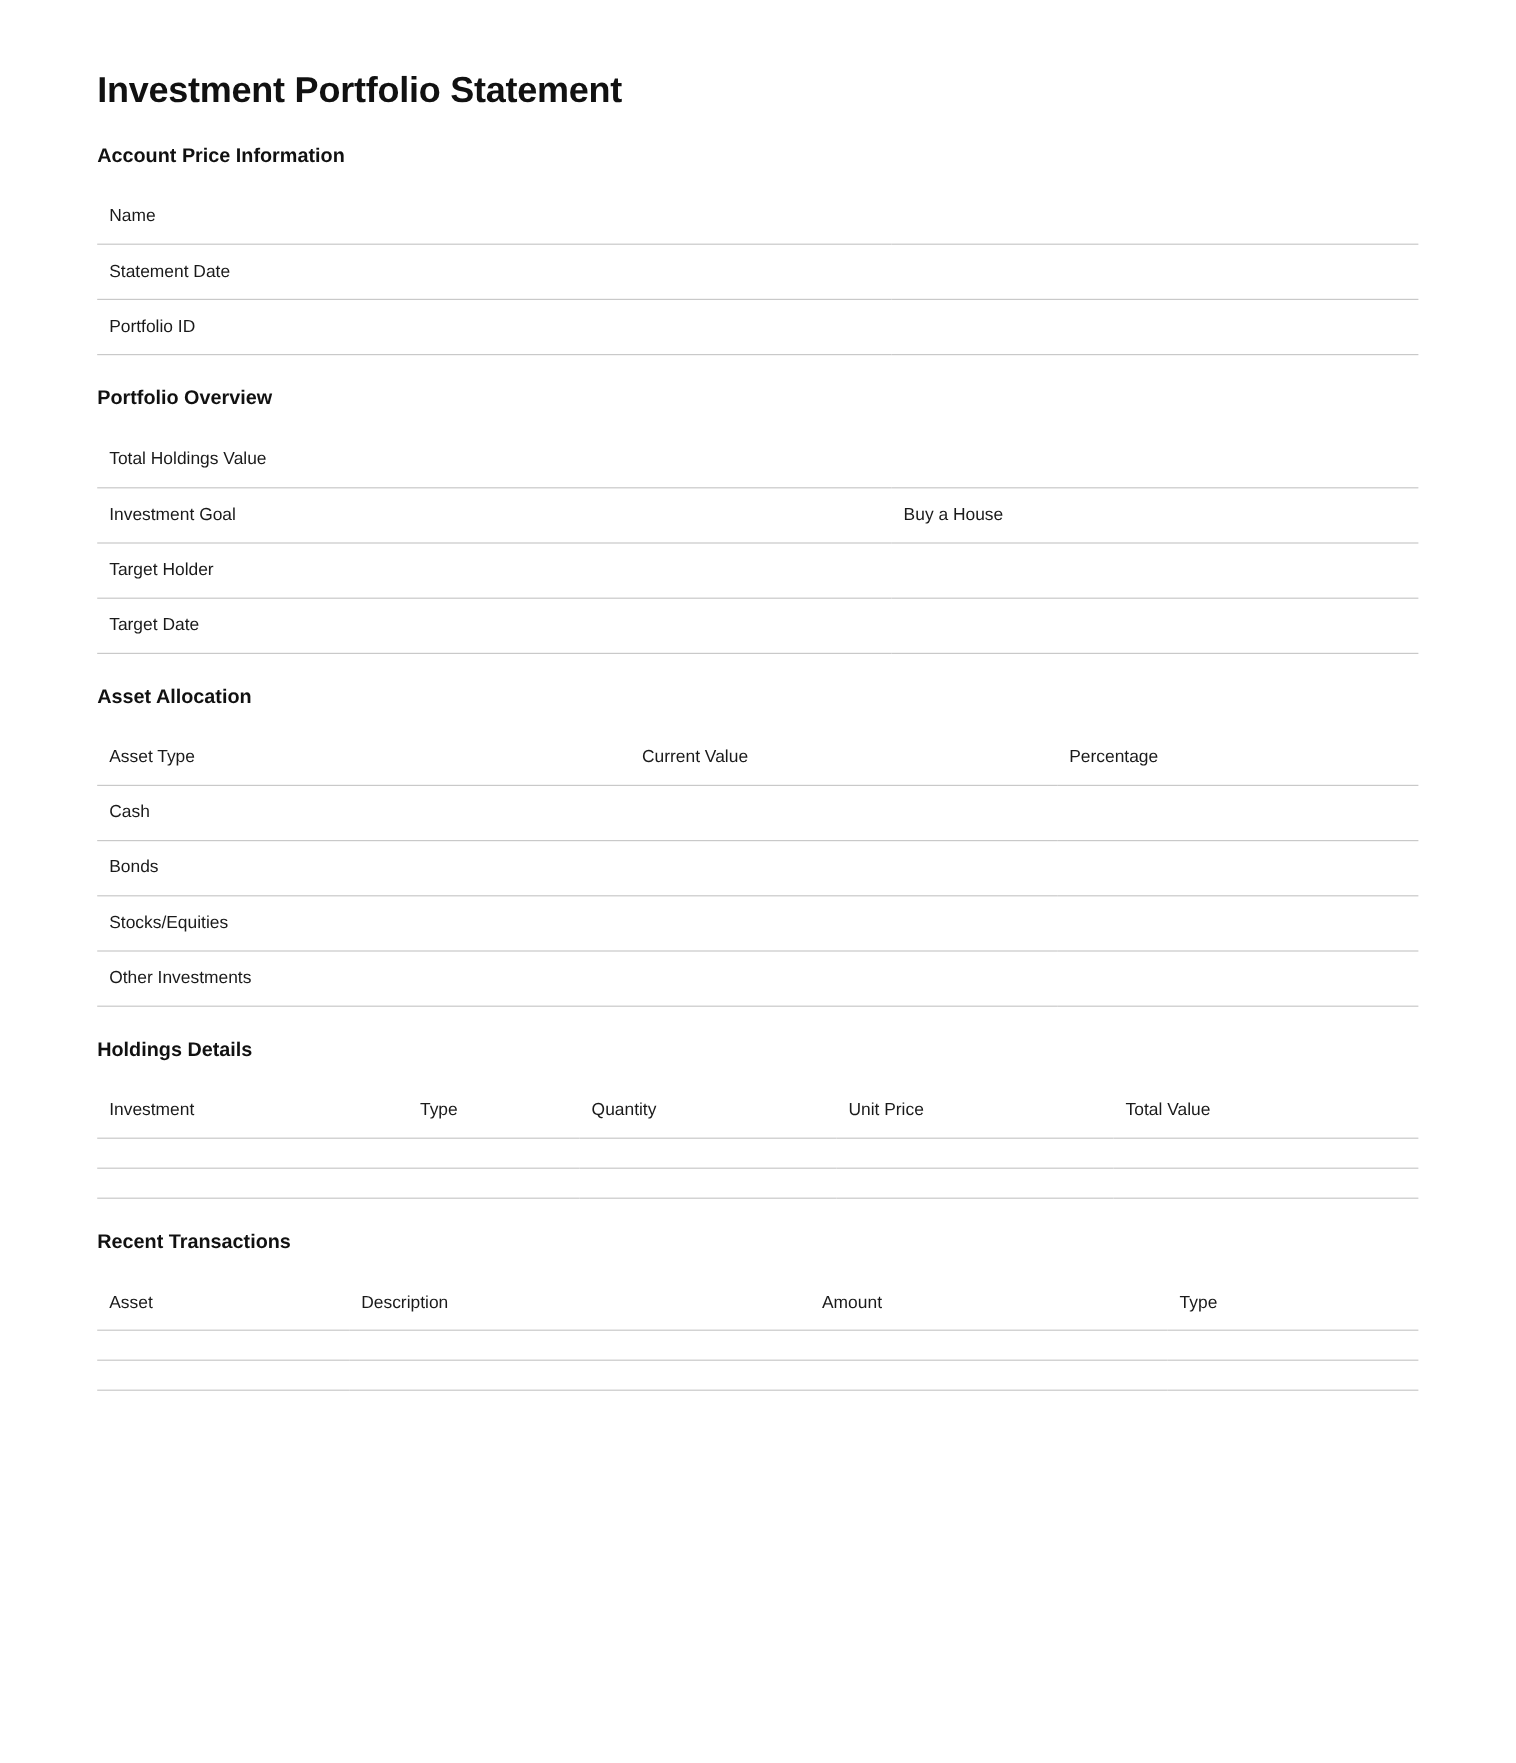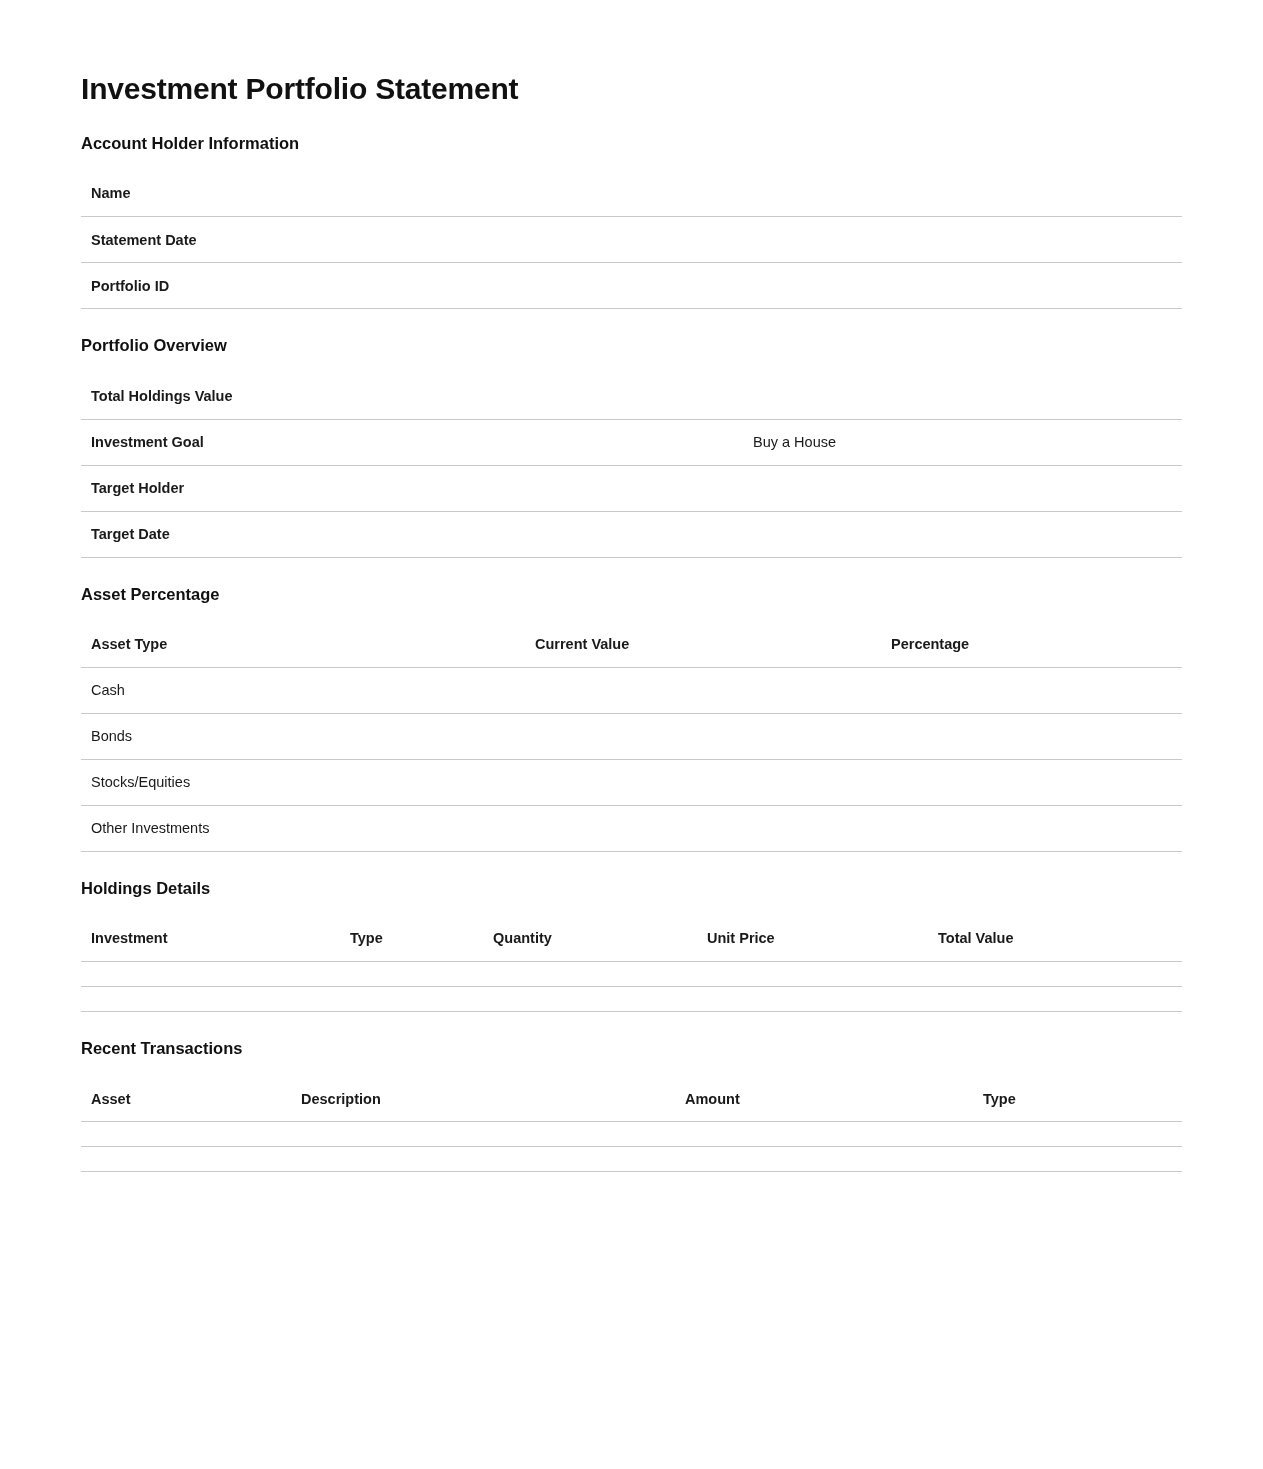--- a/index.html
+++ b/index.html
@@ -10,21 +10,21 @@
   }
   body {
     width: 1263px;
     height: 1469px;
     font-family: "Liberation Sans", sans-serif;
     color: #1a1a1a;
     -webkit-font-smoothing: antialiased;
   }
 
   .page {
-    padding: 13px 81px;
+    padding: 0 81px;
   }
 
   
   .doc-title {
     font-size: 30px;
     font-weight: 600;
     letter-spacing: -0.2px;
     color: #111111;
     margin: 0;
     padding-top: 58px;
@@ -62,21 +62,21 @@
     font-size: 14.5px;
     font-weight: 400;
     color: #1a1a1a;
     padding: 0 0 0 10px;
     height: 46px;
     line-height: 1.25;
     overflow: hidden;
     white-space: nowrap;
   }
   th, td.label-cell {
-    font-weight: 700;
+    font-weight: 400;
   }
   tr.empty-row td {
     height: 25px;
   }
 
   
   .info-table col.c-label { width: 662px; }
   .info-table col.c-value { width: 439px; }
 
   
@@ -100,21 +100,21 @@
   .section-block { padding-bottom: 0; }
 </style>
 </head>
 <body>
 
 <div class="page">
 
   <h1 class="doc-title">Investment Portfolio Statement</h1>
 
   <div class="section-block">
-    <h3 class="section-heading">Account Holder Information</h3>
+    <h3 class="section-heading">Account Price Information</h3>
     <table class="info-table">
       <colgroup>
           <col class="c-label">
           <col class="c-value">
         </colgroup>
       <tbody>
         <tr>
           <td class="label-cell">Name</td>
           <td></td>
         </tr>
@@ -152,21 +152,21 @@
         </tr>
         <tr>
           <td class="label-cell">Target Date</td>
           <td></td>
         </tr>
       </tbody>
     </table>
   </div>
 
   <div class="section-block">
-    <h3 class="section-heading">Asset Percentage</h3>
+    <h3 class="section-heading">Asset Allocation</h3>
     <table class="alloc-table">
       <colgroup>
           <col class="c1">
           <col class="c2">
           <col class="c3">
         </colgroup>
       <thead>
         <tr>
           <th>Asset Type</th>
           <th>Current Value</th>

